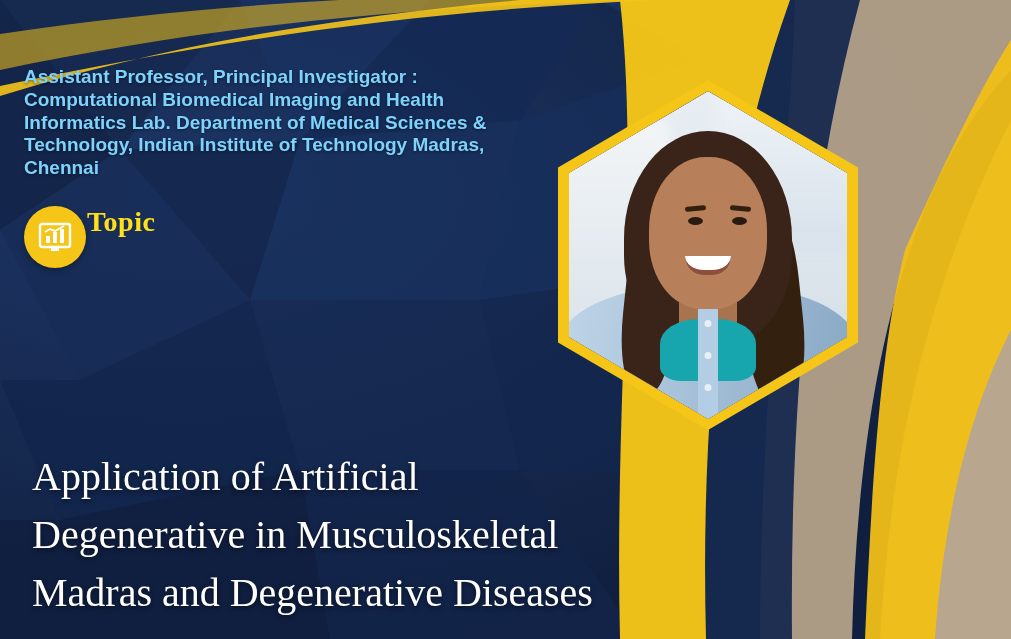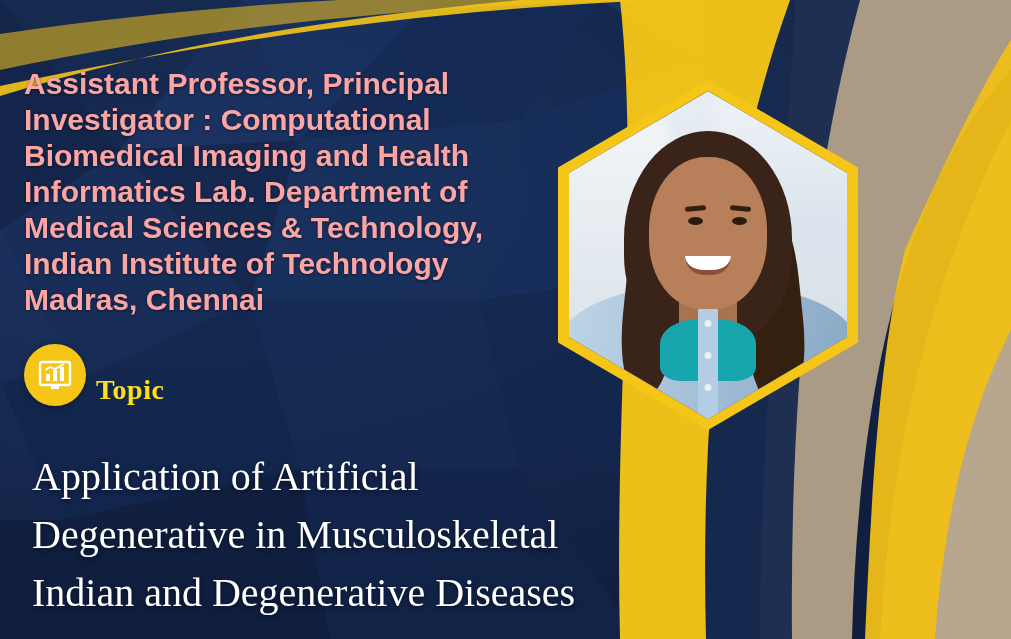--- a/index.html
+++ b/index.html
@@ -38,32 +38,32 @@
     font-size: 37px;
     font-weight: bold;
     color: #ffe01a;
     letter-spacing: 0.4px;
     line-height: 1.05;
     text-shadow: 0 2px 4px rgba(0,0,0,.5);
     white-space: nowrap;
   }
   .affiliation {
     margin-top: 14px;
-    font-size: 30px;
+    font-size: 19px;
     font-weight: bold;
-    color: #fca5a5;
+    color: #7dd3fc;
     line-height: 1.20;
     max-width: 500px;
     text-shadow: 0 1px 3px rgba(0,0,0,.45);
   }
 
   .topic-row {
     display: flex;
-    align-items: flex-end;
-    gap: 10px;
+    align-items: flex-start;
+    gap: 1px;
     margin-top: 26px;
   }
   .topic-badge {
     width: 62px; height: 62px;
     border-radius: 50%;
     background: #f5c518;
     display: flex; align-items: center; justify-content: center;
     flex: none;
     box-shadow: 0 2px 6px rgba(0,0,0,.35);
   }
@@ -208,21 +208,21 @@
           <rect x="14" y="26" width="8" height="4" fill="#ffffff"></rect>
         </svg>
       </div>
       <div class="topic-label">Topic</div>
     </div>
   </div>
 
   <div class="talk-title" style="position:absolute; top:430px; left:24px;">
     <span class="talk-line">Application of Artificial</span>
     <span class="talk-line">Degenerative in Musculoskeletal</span>
-    <span class="talk-line">Indian and Degenerative Diseases</span>
+    <span class="talk-line">Madras and Degenerative Diseases</span>
   </div>
 
   <div class="hex-wrap">
     <div class="hex-outer"></div>
     <div class="hex-inner">
       <div class="hex-photo">
         <div class="ph-bg-blur1"></div>
         <div class="ph-bg-blur2"></div>
         <div class="ph-shirt"></div>
         <div class="ph-shirt-shadow"></div>

